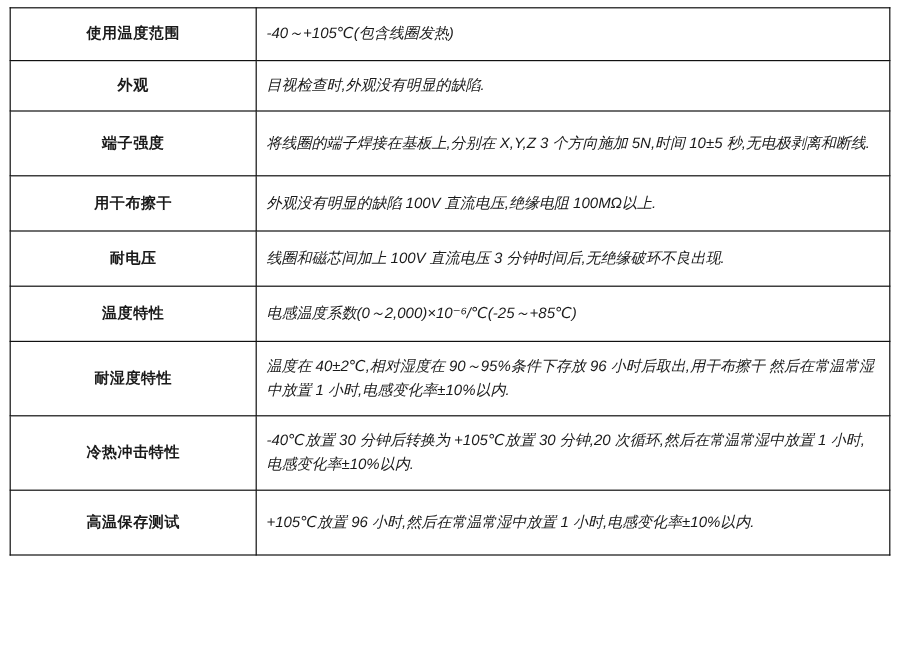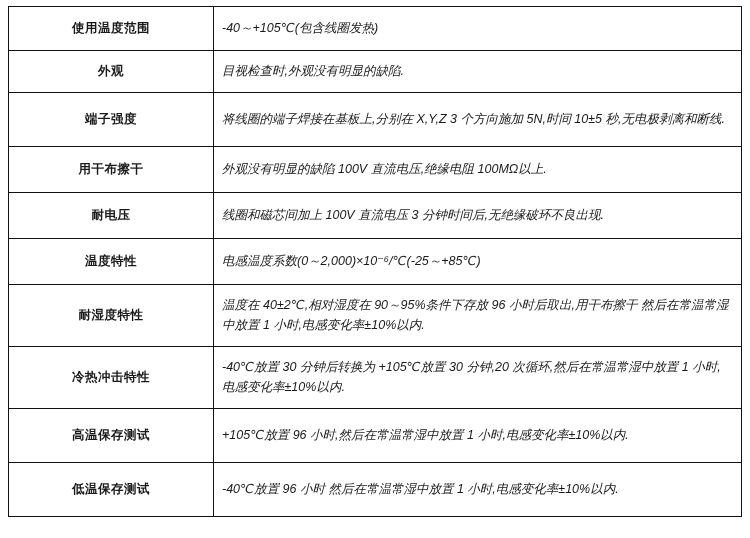--- a/index.html
+++ b/index.html
@@ -93,19 +93,15 @@
         <td class="desc-cell">温度在 40±2℃,相对湿度在 90～95%条件下存放 96 小时后取出,用干布擦干 然后在常温常湿中放置 1 小时,电感变化率±10%以内.</td>
       </tr>
       <tr class="row-h-8">
         <td class="item-cell">冷热冲击特性</td>
         <td class="desc-cell">-40℃放置 30 分钟后转换为 +105℃放置 30 分钟,20 次循环,然后在常温常湿中放置 1 小时,电感变化率±10%以内.</td>
       </tr>
       <tr class="row-h-9">
         <td class="item-cell">高温保存测试</td>
         <td class="desc-cell">+105℃放置 96 小时,然后在常温常湿中放置 1 小时,电感变化率±10%以内.</td>
       </tr>
-      <tr class="row-h-10">
-        <td class="item-cell">低温保存测试</td>
-        <td class="desc-cell">-40℃放置 96 小时 然后在常温常湿中放置 1 小时,电感变化率±10%以内.</td>
-      </tr>
     </tbody>
   </table>
 </div>
 
 </body></html>

